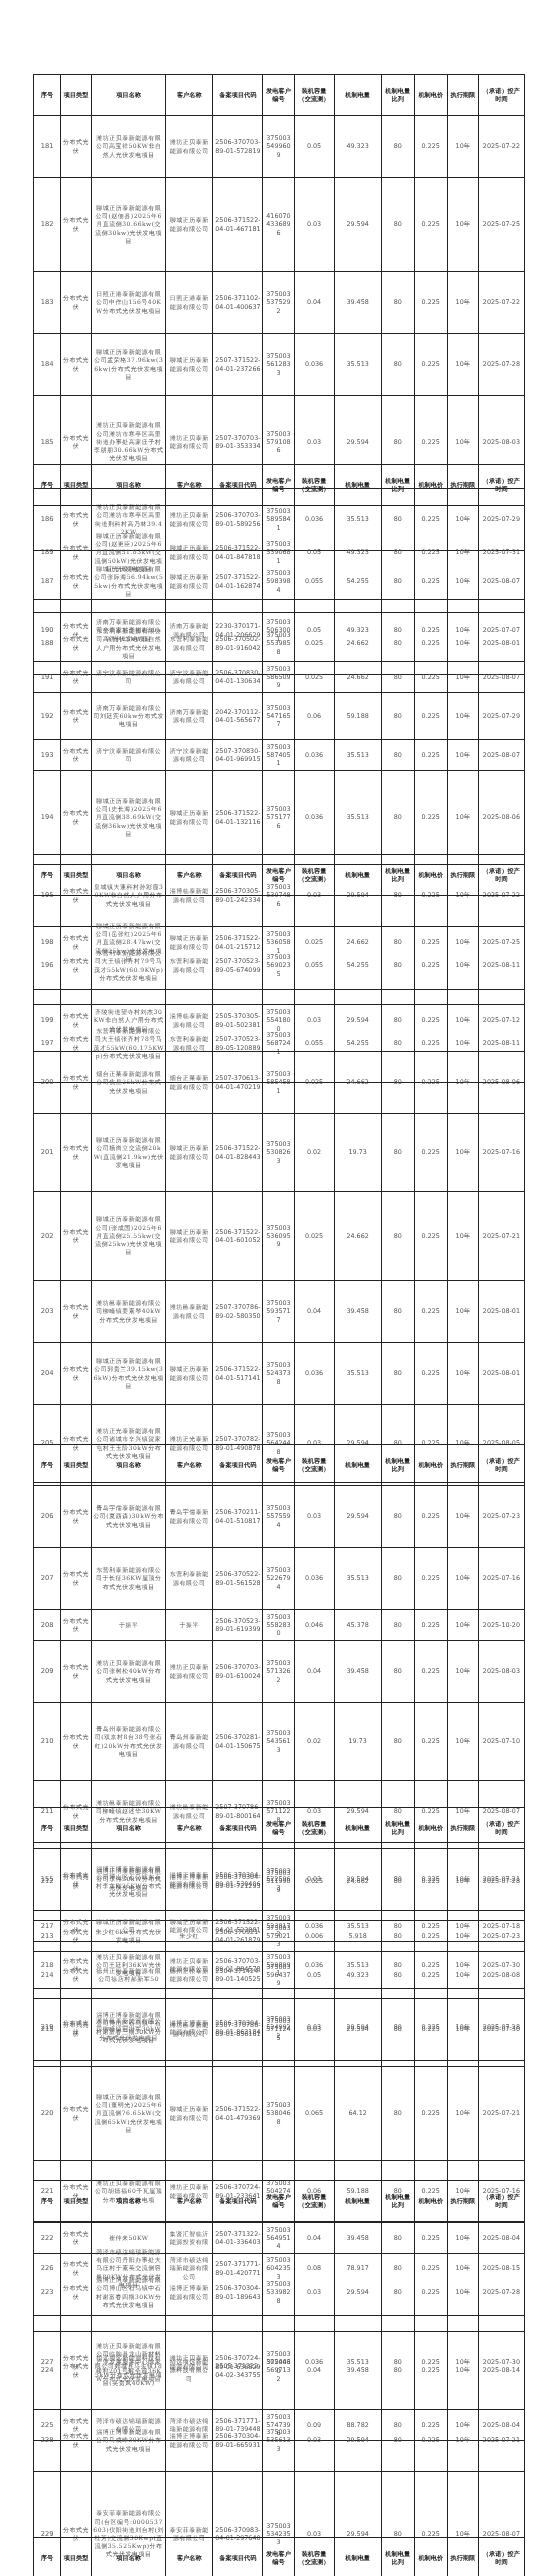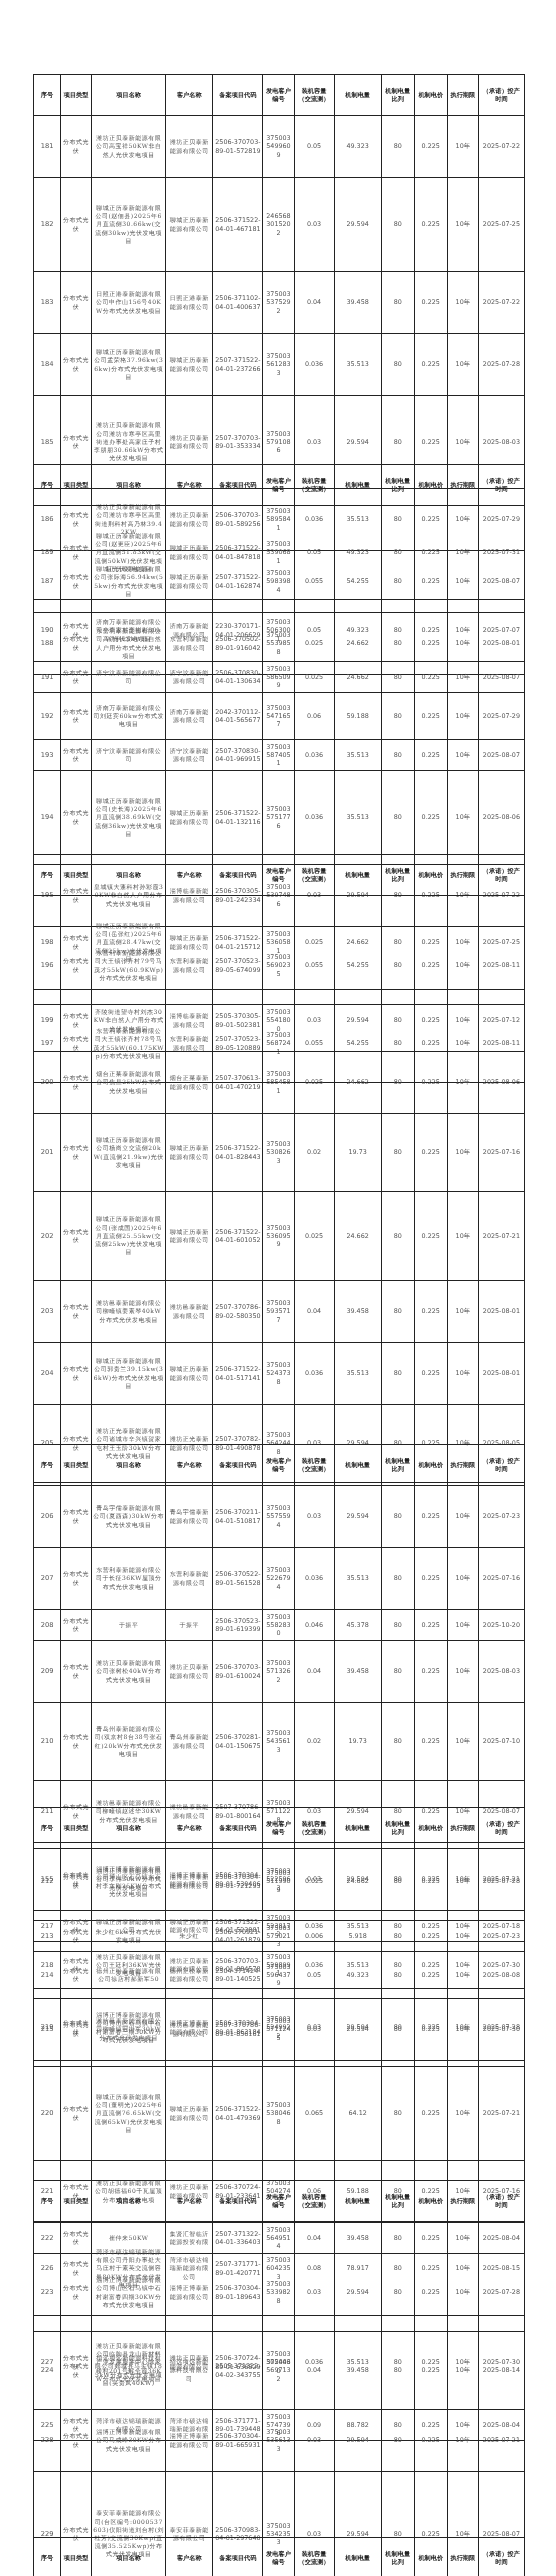--- a/index.html
+++ b/index.html
@@ -68,21 +68,21 @@
           <td class="c-num">0.225</td>
           <td class="c-num">10年</td>
           <td class="c-num">2025-07-22</td>
         </tr>
         <tr class="data-row" style="height: 94px;">
           <td class="c-no">182</td>
           <td class="c-type">分布式光伏</td>
           <td class="c-name">聊城正历泰新能源有限公司(赵佃县)2025年6月直流侧30.66kw(交流侧30kw)光伏发电项目</td>
           <td class="c-cust">聊城正历泰新能源有限公司</td>
           <td class="c-num">2506-371522-04-01-467181</td>
-          <td class="c-num">2465683015202</td>
+          <td class="c-num">4160704336896</td>
           <td class="c-num">0.03</td>
           <td class="c-num">29.594</td>
           <td class="c-num">80</td>
           <td class="c-num">0.225</td>
           <td class="c-num">10年</td>
           <td class="c-num">2025-07-25</td>
         </tr>
         <tr class="data-row" style="height: 62px;">
           <td class="c-no">183</td>
           <td class="c-type">分布式光伏</td>

